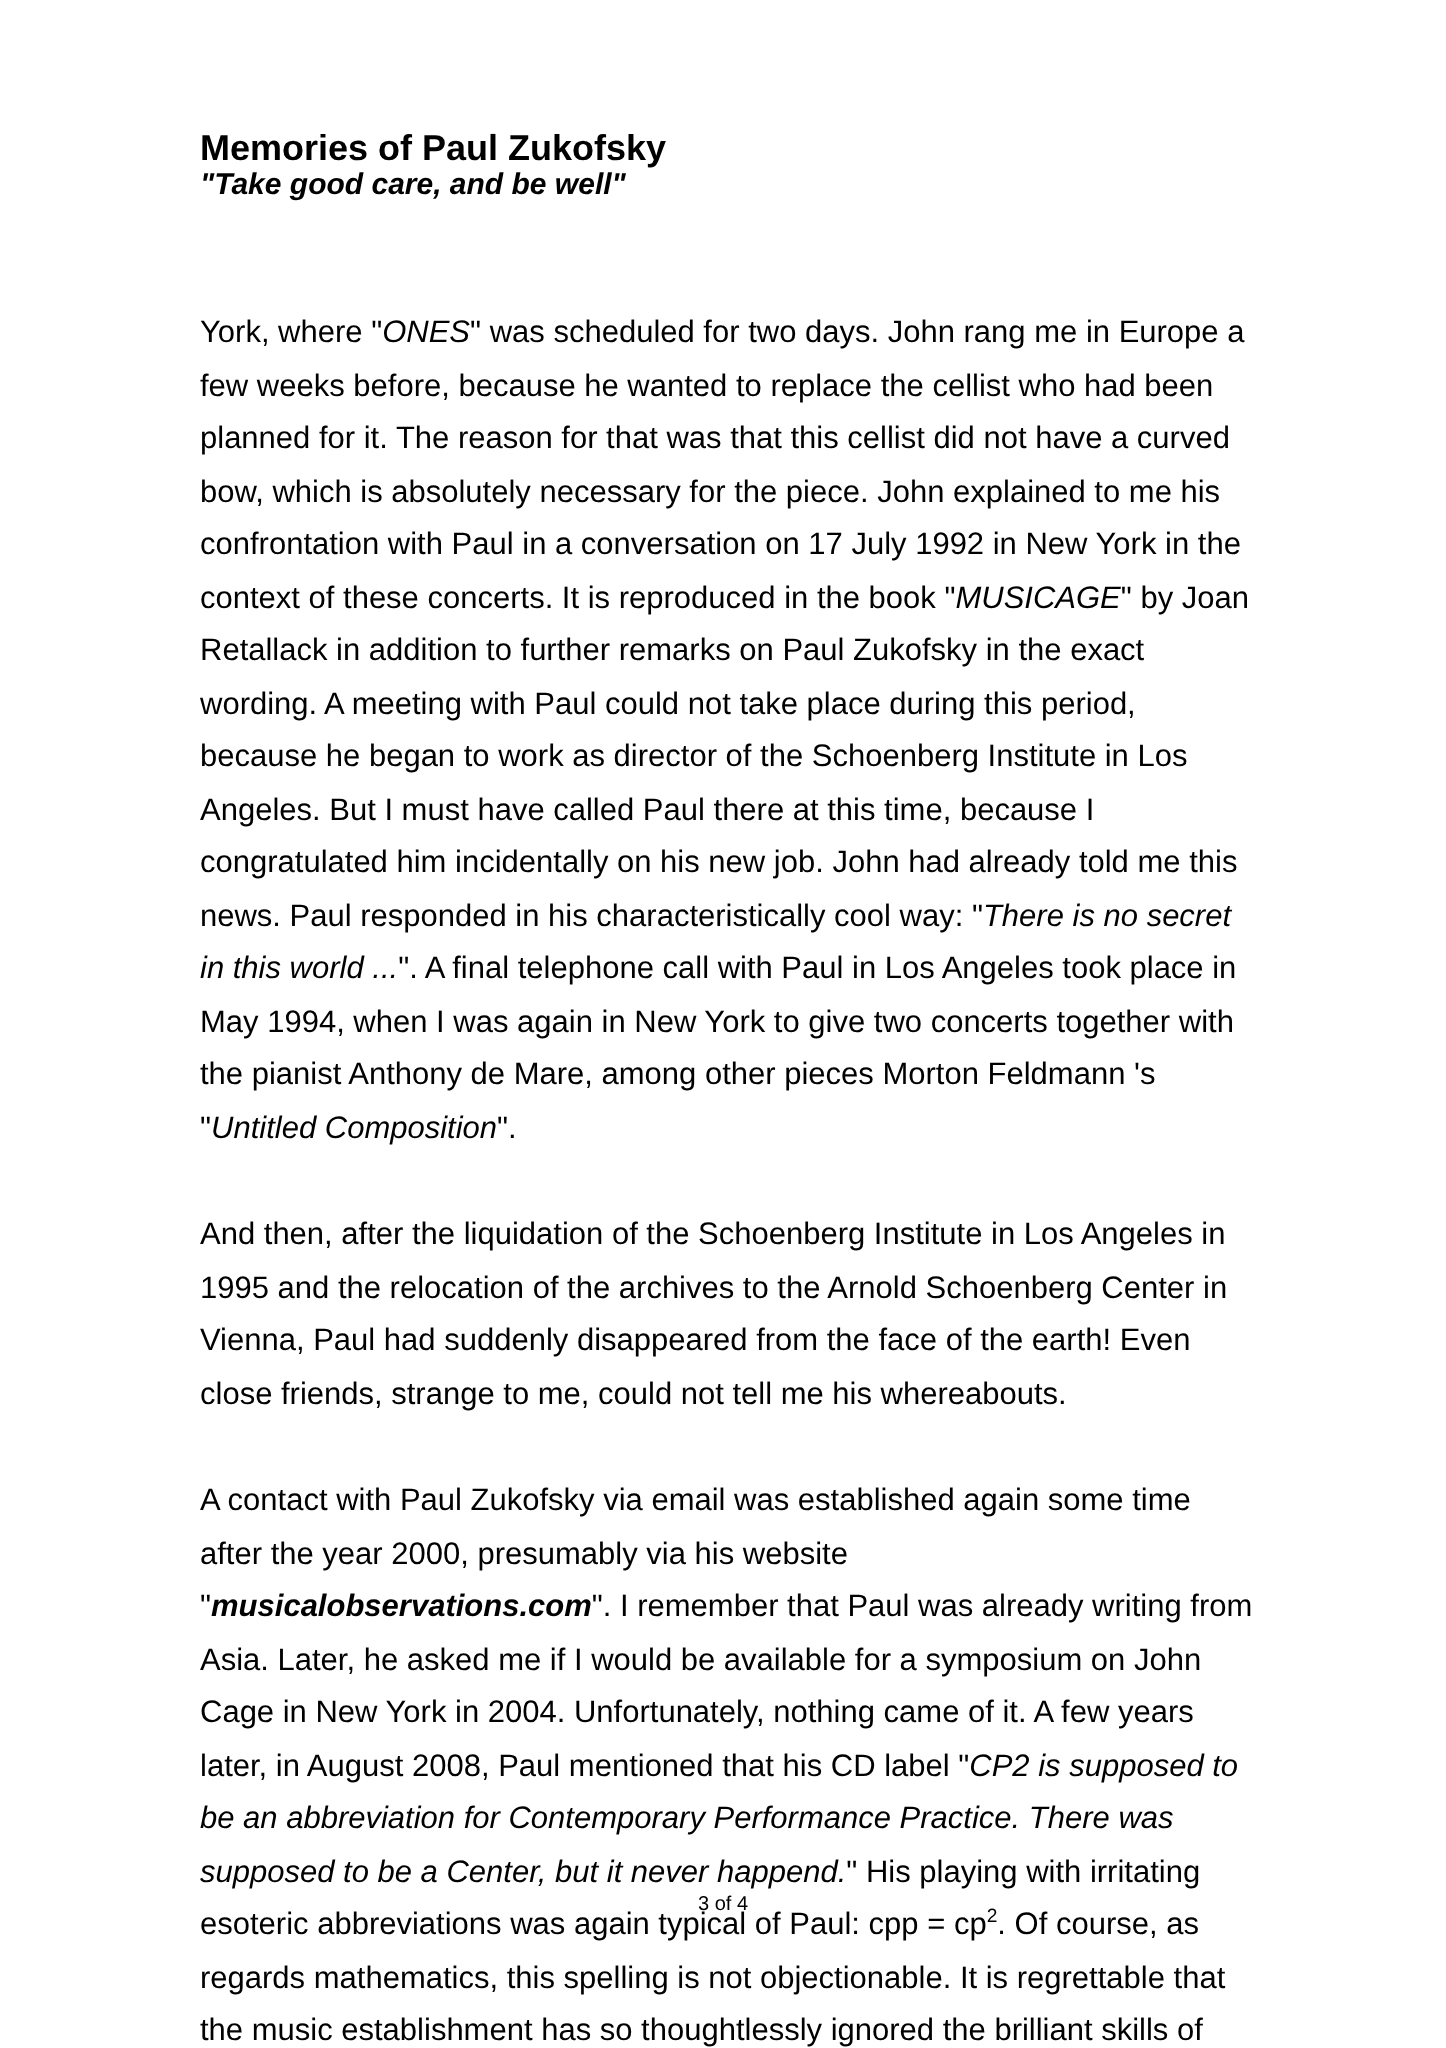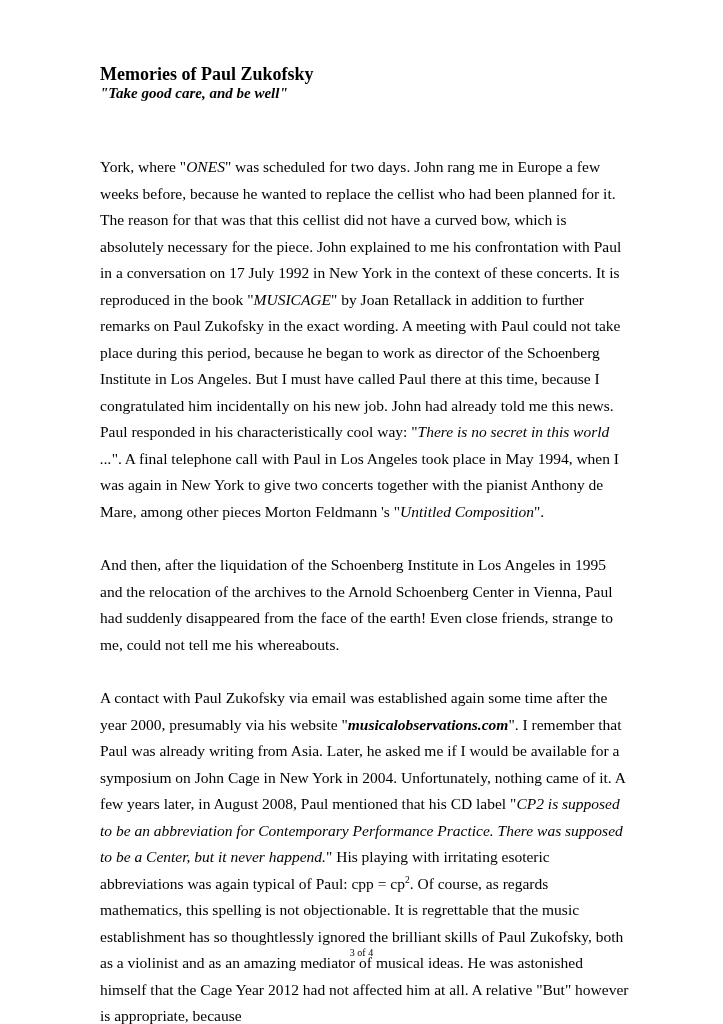--- a/index.html
+++ b/index.html
@@ -4,21 +4,21 @@
 <style>
   * { margin: 0; padding: 0; box-sizing: border-box; }
   html, body { background: #888; }
   .page {
     position: relative;
     width: 723px;
     height: 1024px;
     margin: 0 auto;
     background: #ffffff;
     color: #000000;
-    font-family: Liberation Serif, serif;
+    font-family: Liberation Sans, sans-serif;
     overflow: hidden;
   }
   .content {
     position: absolute;
     left: 100px;
     top: 64px;
     width: 530px;
   }
   .doc-title {
     font-size: 18px;

